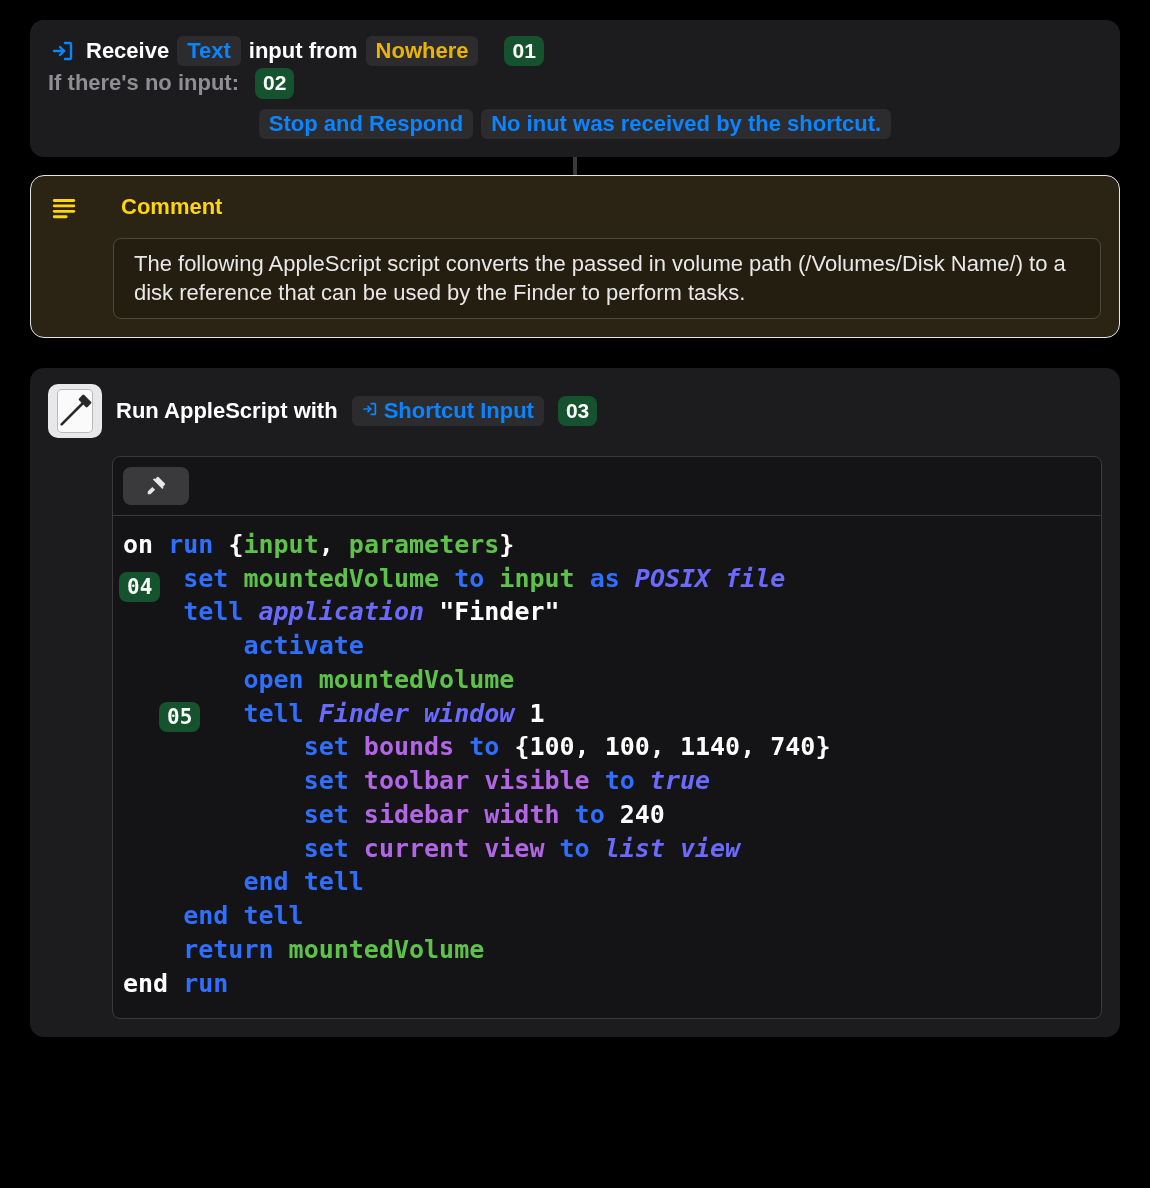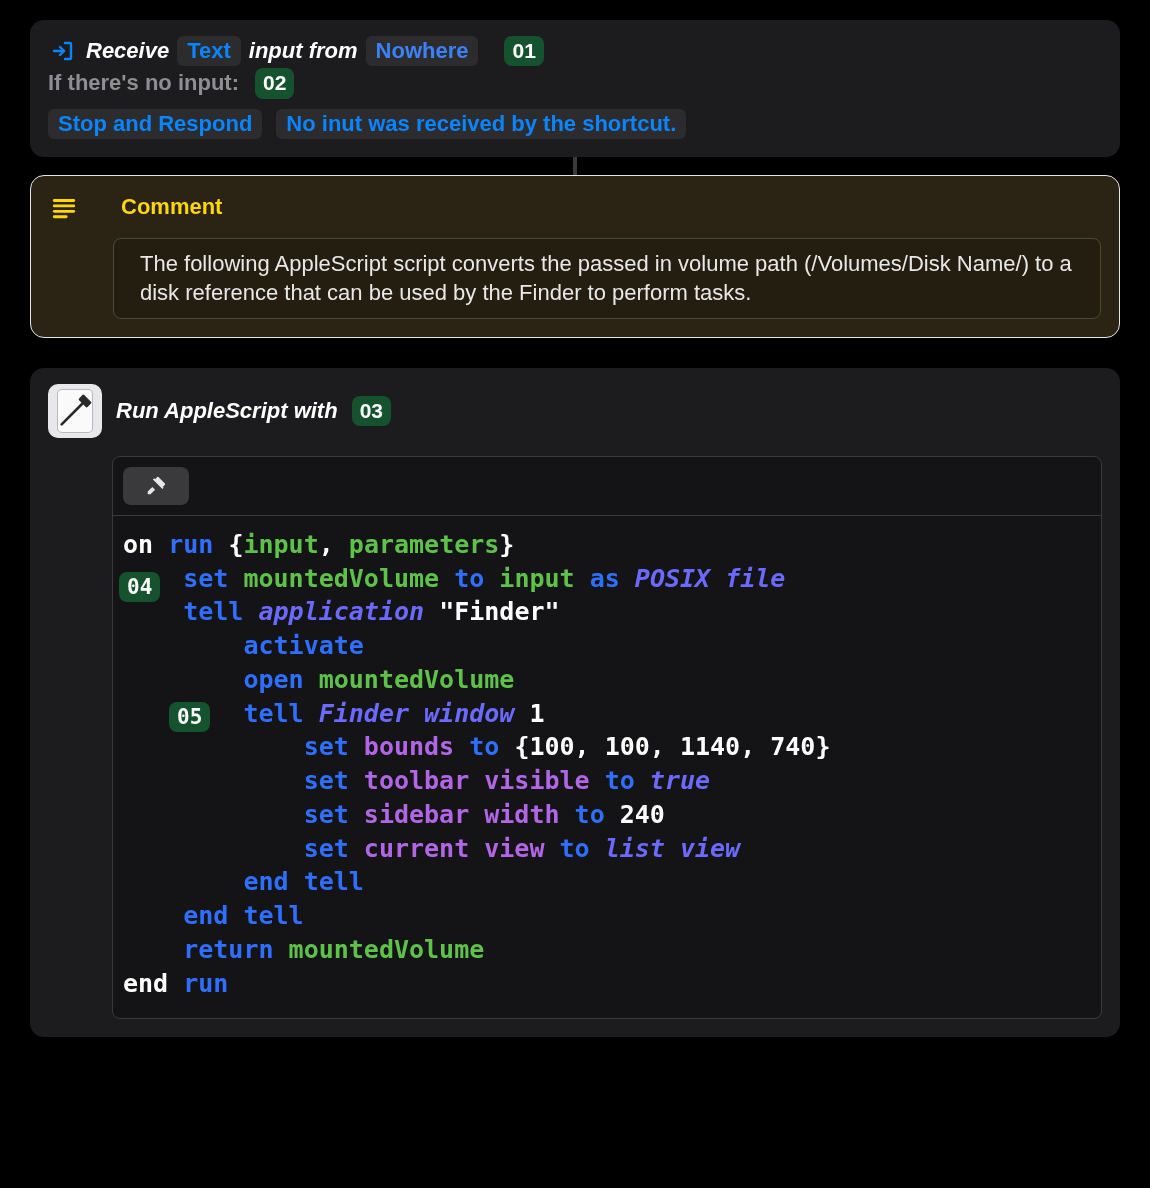--- a/index.html
+++ b/index.html
@@ -68,64 +68,64 @@
   .applescript-icon::before {
     content: "";
     position: absolute;
     width: 34px; height: 42px;
     background: #fafafa;
     border-radius: 4px;
     box-shadow: 0 0 0 1px rgba(0,0,0,.2);
   }
   .applescript-icon svg { position: relative; z-index: 1; }
 
-  .bold { font-weight: 700; font-style: italic; }
+  .bold { font-weight: 700; }
   .white { color: #fff; }
   .muted { color: #8e8e93; font-weight: 600; }
 
   .token {
     background: #2c2c2e;
     border-radius: 6px;
     padding: 2px 10px;
     display: inline-flex;
     align-items: center;
     gap: 6px;
     font-weight: 700;
   }
   .token-blue { color: #0a84ff; }
-  .token-dim { color: #3b82f6; }
+  .token-dim { color: #eab308; }
   .token-input-icon { color: #0a84ff; font-size: 16px; }
 
   .anno {
     background: #14532d;
     color: #fff;
     font-weight: 700;
     font-size: 21px;
     border-radius: 8px;
     padding: 2px 8px;
     display: inline-flex;
     align-items: center;
     justify-content: center;
     line-height: 1.25;
   }
 
   .no-input-section { margin-top: 2px; }
   .no-input-label-row { display: flex; align-items: center; gap: 16px; }
-  .no-input-tokens { margin-top: 10px; display: flex; gap: 14px; }
+  .no-input-tokens { margin-top: 10px; display: flex; gap: 8px; justify-content: center; }
 
   .comment-title {
     color: #ffd60a;
     font-weight: 700;
   }
   .comment-body {
     margin: 16px 0 0 64px;
     border: 1px solid #4a4a3a;
     background: rgba(0,0,0,.15);
     border-radius: 8px;
-    padding: 10px 26px;
+    padding: 10px 20px;
     color: #e8e8e8;
     font-size: 22px;
     line-height: 1.35;
   }
 
   .as-header { display: flex; align-items: center; gap: 14px; }
 
   .code-frame {
     margin: 18px 0 0 64px;
     border: 1px solid #3a3a3c;
@@ -162,21 +162,21 @@
   .str { color: #fff; }
   .num { color: #fff; }
 
   .anno-abs-04 {
     position: absolute;
     left: 6px;
     top: 56px;
   }
   .anno-abs-05 {
     position: absolute;
-    left: 56px;
+    left: 46px;
     top: 186px;
   }
 </style>
 </head>
 <body>
 
 <div class="card receive-card">
   <div class="row">
     <span class="icon-box receive">
       <svg width="24" height="24" viewBox="0 0 24 24" fill="none" stroke="currentColor" stroke-width="2.4" stroke-linecap="round" stroke-linejoin="round">
@@ -229,20 +229,30 @@
 
 <div class="card applescript-card">
   <div class="as-header">
     <span class="applescript-icon">
       <svg width="40" height="40" viewBox="0 0 24 24" fill="none" stroke="#2a2a2a" stroke-width="1.6" stroke-linecap="round" stroke-linejoin="round">
         <path d="M4 20 L18 6"></path>
         <path d="M17 3 L21 7 L19 9 L15 5 Z" fill="#2a2a2a"></path>
       </svg>
     </span>
     <span class="bold white">Run AppleScript with</span>
+    <span class="token token-blue">
+      <span class="token-input-icon">
+        <svg width="16" height="16" viewBox="0 0 24 24" fill="none" stroke="currentColor" stroke-width="2.6" stroke-linecap="round" stroke-linejoin="round">
+          <path d="M14 4h5a1 1 0 0 1 1 1v14a1 1 0 0 1-1 1h-5"></path>
+          <polyline points="9 8 13 12 9 16"></polyline>
+          <line x1="3" y1="12" x2="13" y2="12"></line>
+        </svg>
+      </span>
+      <span>Shortcut Input</span>
+    </span>
     <span class="anno">03</span>
   </div>
 
   <div class="code-frame">
     <div class="code-toolbar">
       <span class="hammer-btn">
         <svg width="22" height="22" viewBox="0 0 24 24" fill="currentColor">
           <path d="M14.7 2.3a1 1 0 0 0-1.4 0L11 4.6l-1-1L8.6 5 19 15.4l1.4-1.4-1-1 2.3-2.3a1 1 0 0 0 0-1.4l-7-7zM3 18l5-5 3 3-5 5H3v-3z"></path>
         </svg>
       </span>

